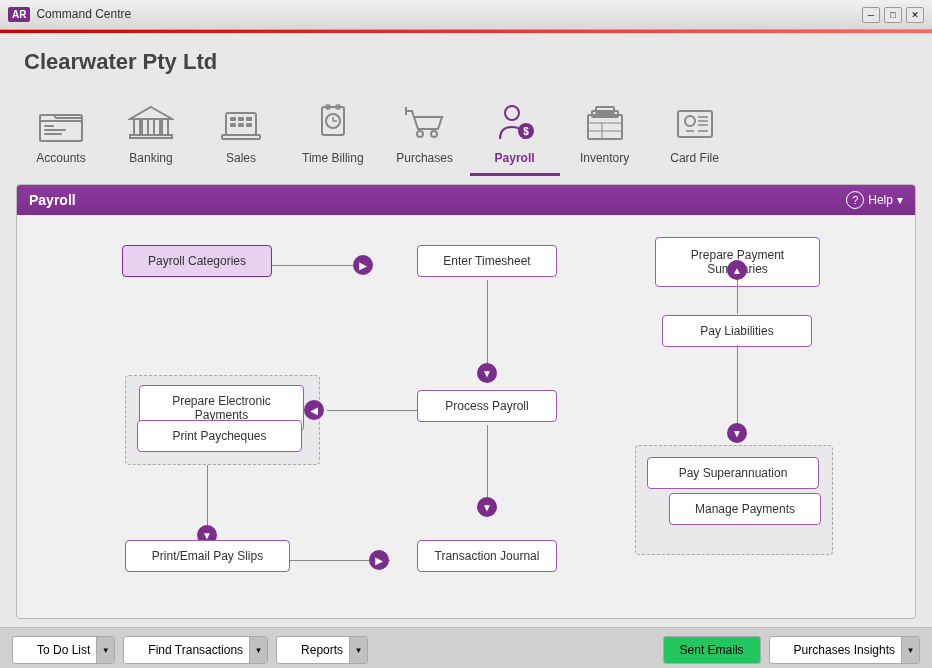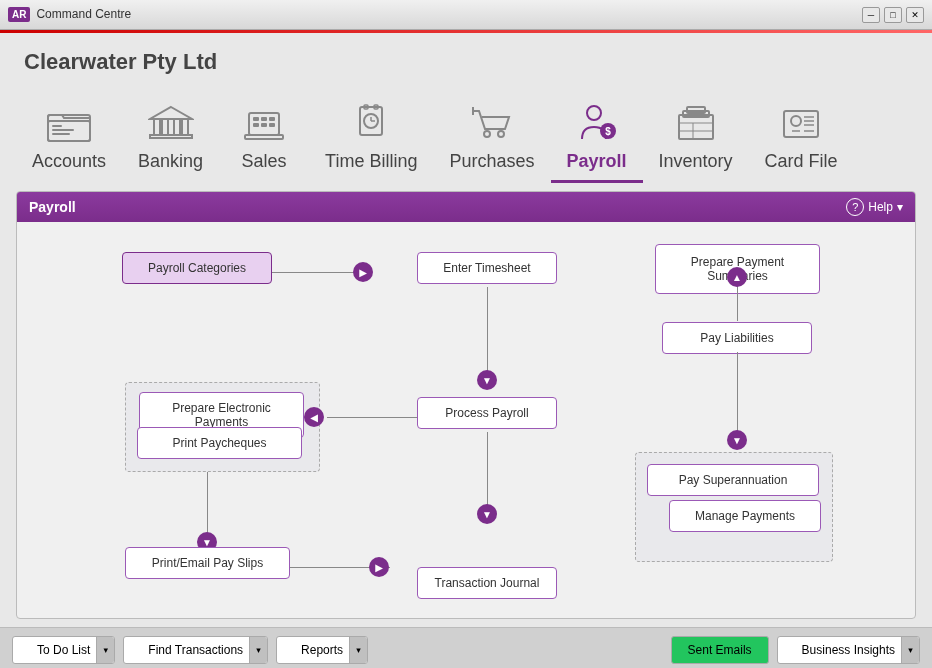--- a/index.html
+++ b/index.html
@@ -101,21 +101,21 @@
       height: 48px;
       display: flex;
       align-items: center;
       justify-content: center;
       color: #888;
     }
     .nav-item.active .nav-icon {
       color: #7b2d8b;
     }
     .nav-label {
-      font-size: 18px;
+      font-size: 12px;
       color: #444;
       margin-top: 4px;
       text-align: center;
     }
     .nav-item.active .nav-label {
       color: #7b2d8b;
       font-weight: bold;
     }
     
     .payroll-panel {
@@ -471,21 +471,21 @@
         <span>Manage Payments</span>
       </div>
 
       <div class="flow-box" style="left:108px; top:325px; width:165px;">
         <span>Print/Email Pay Slips</span>
       </div>
 
       <div class="line-h" style="left:273px; top:345px; width:100px;"></div>
       <div class="arrow-circle" style="left:352px; top:335px;">▶</div>
 
-      <div class="flow-box" style="left:400px; top:325px; width:140px;margin-top:20px;">
+      <div class="flow-box" style="left:400px; top:325px; width:140px;">
         <span>Transaction Journal</span>
       </div>
 
     </div>
   </div>
 
   <div class="bottom-bar">
     <button class="bottom-btn">
       <span>To Do List</span>
       <div class="btn-arrow">▾</div>
@@ -496,17 +496,17 @@
     </button>
     <button class="bottom-btn">
       <span>Reports</span>
       <div class="btn-arrow">▾</div>
     </button>
     <div class="bottom-spacer"></div>
     <button class="sent-emails-btn">
       <span>Sent Emails</span>
     </button>
     <button class="bottom-btn">
-      <span>Business Insights</span>
+      <span>Purchases Insights</span>
       <div class="btn-arrow">▾</div>
     </button>
   </div>
 </div>
 
 </body></html>

